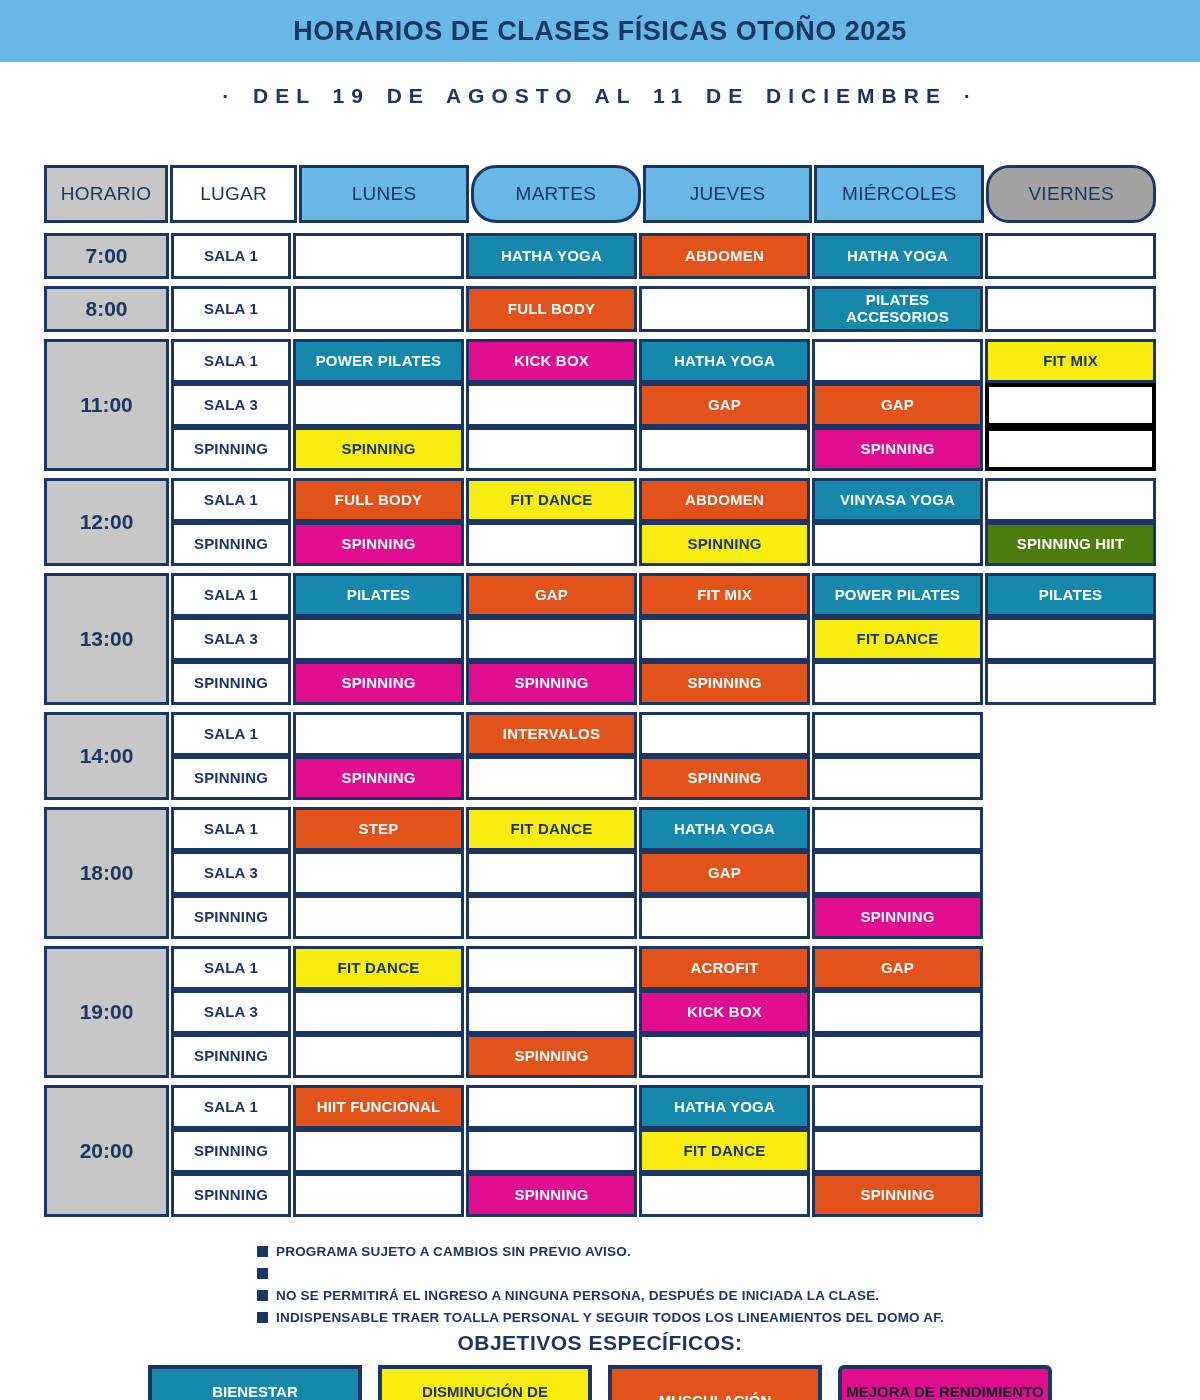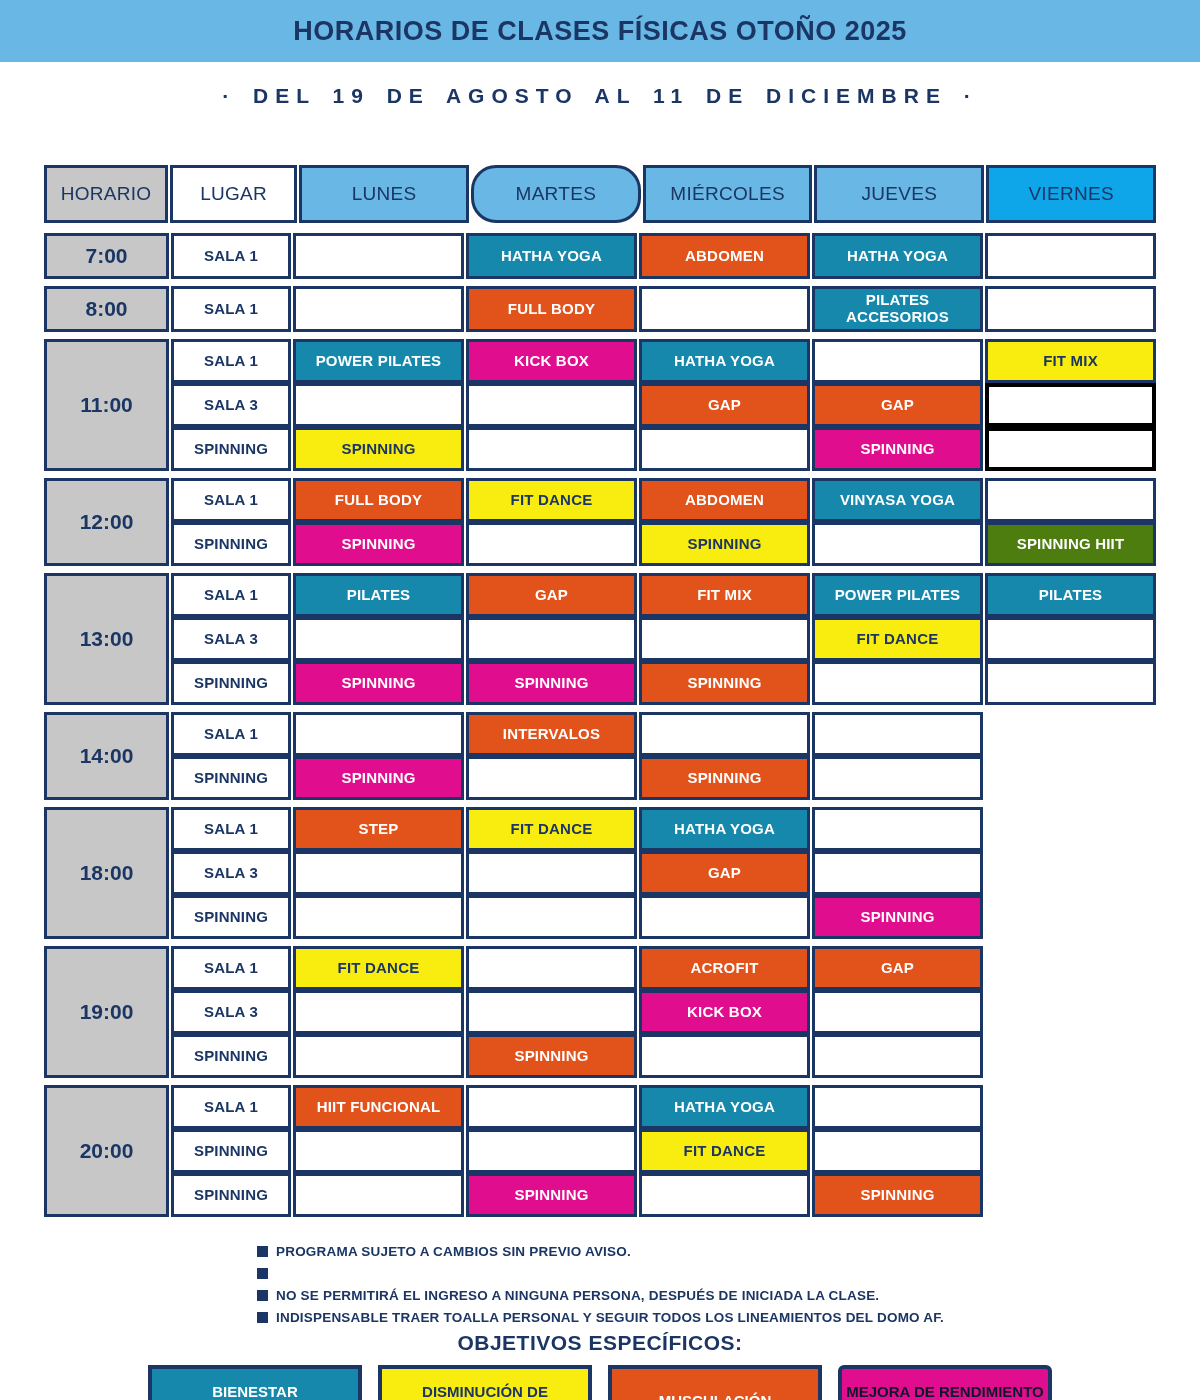--- a/index.html
+++ b/index.html
@@ -52,23 +52,23 @@
 </div>
 
 <div class="subtitle">· DEL 19 DE AGOSTO AL 11 DE DICIEMBRE ·</div>
 
 <div class="table">
   <div class="hrow" id="header-row">
       <div class="hcell col-horario" style="background: rgb(199, 199, 199);">HORARIO</div>
       <div class="hcell col-lugar" style="background: rgb(255, 255, 255);">LUGAR</div>
       <div class="hcell col-day" style="background: rgb(105, 183, 228);">LUNES</div>
       <div class="hcell col-day" style="background: rgb(105, 183, 228); border-radius: 25px;">MARTES</div>
+      <div class="hcell col-day" style="background: rgb(105, 183, 228);">JUEVES</div>
       <div class="hcell col-day" style="background: rgb(105, 183, 228);">MIÉRCOLES</div>
-      <div class="hcell col-day" style="background: rgb(105, 183, 228);">JUEVES</div>
-      <div class="hcell col-day" style="background: #0ea5e9;">VIERNES</div>
+      <div class="hcell col-day" style="background: #a3a3a3; border-radius: 23px;">VIERNES</div>
     </div>
   <div id="blocks">
       <div class="block">
         <div class="time-cell">7:00</div>
         <div class="rows">
           <div class="srow">
             <div class="cell place-cell h46">SALA 1</div>
             <div class="cell day-cell h46"></div>
             <div class="cell day-cell h46" style="background: rgb(22, 136, 171); color: rgb(255, 255, 255);">HATHA YOGA</div>
             <div class="cell day-cell h46" style="background: rgb(226, 82, 27); color: rgb(255, 255, 255);">ABDOMEN</div>

